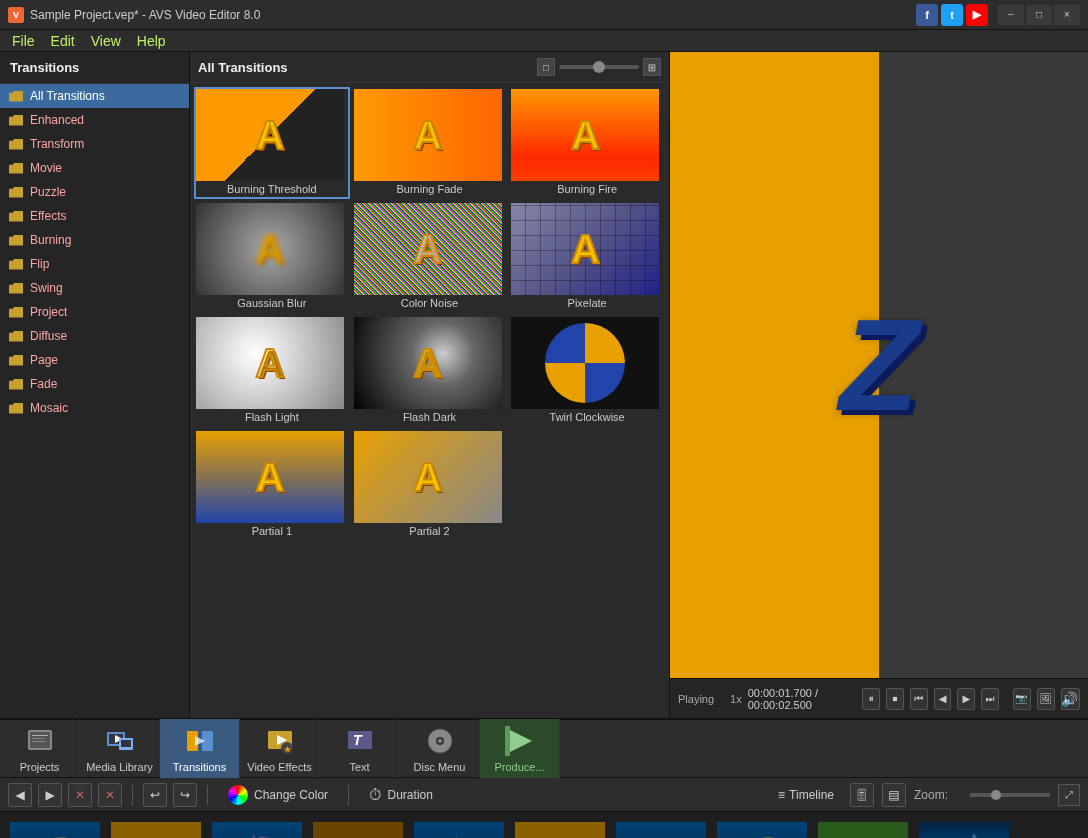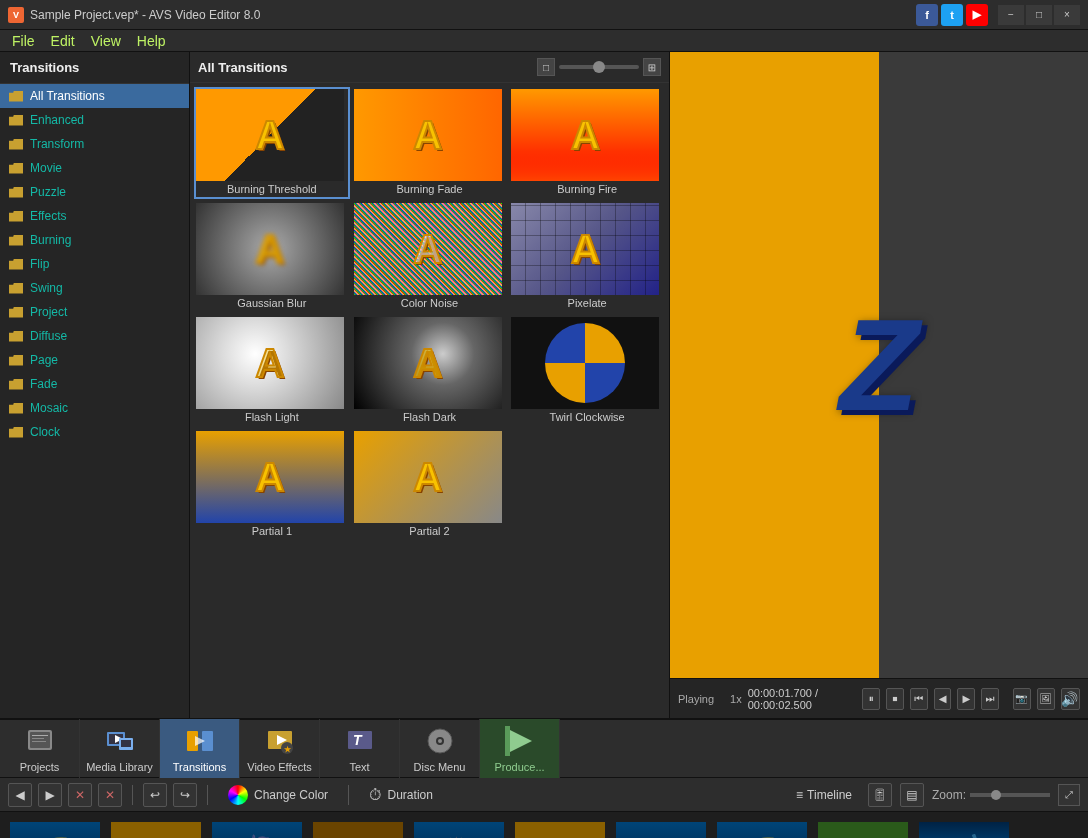--- a/index.html
+++ b/index.html
@@ -24,21 +24,21 @@
     
     .main-area { display: flex; height: calc(838px - 30px - 22px - 60px - 60px); }
 
     
     .left-panel { width: 190px; background: #252525; border-right: 1px solid #111; display: flex; flex-direction: column; }
     .panel-title { padding: 8px 10px; font-size: 13px; font-weight: bold; color: #eee; border-bottom: 1px solid #333; }
     .transition-list { overflow-y: auto; flex: 1; }
     .transition-list::-webkit-scrollbar { width: 10px; }
     .transition-list::-webkit-scrollbar-track { background: #1a1a1a; }
     .transition-list::-webkit-scrollbar-thumb { background: #555; }
-    .trans-item { display: flex; align-items: center; padding: 4px 8px; cursor: pointer; color: #14b8a6; font-size: 12px; }
+    .trans-item { display: flex; align-items: center; padding: 4px 8px; cursor: pointer; color: #fca5a5; font-size: 12px; }
     .trans-item.selected { background: #3a6a9e; color: white; }
     .trans-icon { width: 16px; height: 16px; margin-right: 6px; display: flex; align-items: center; justify-content: center; }
     .folder-icon { width: 14px; height: 11px; background: #c8a030; clip-path: polygon(0 20%, 30% 20%, 35% 0%, 100% 0%, 100% 100%, 0 100%); }
 
     
     .center-panel { width: 480px; background: #2a2a2a; border-right: 1px solid #111; display: flex; flex-direction: column; }
     .center-header { display: flex; align-items: center; padding: 6px 8px; border-bottom: 1px solid #333; background: #2a2a2a; }
     .center-title { font-size: 13px; font-weight: bold; color: #eee; flex: 1; }
     .slider-container { display: flex; align-items: center; gap: 4px; }
     .size-slider { width: 80px; height: 4px; background: #555; border-radius: 2px; appearance: none; cursor: pointer; }
@@ -76,21 +76,21 @@
     
     .timeline-area { height: 290px; background: #1e1e1e; display: flex; flex-direction: column; }
     .timeline-toolbar { height: 34px; background: #2d2d2d; display: flex; align-items: center; padding: 0 8px; gap: 6px; border-bottom: 1px solid #111; }
     .tl-btn { width: 24px; height: 24px; background: #333; border: 1px solid #555; color: #ccc; display: flex; align-items: center; justify-content: center; cursor: pointer; font-size: 12px; border-radius: 2px; }
     .tl-separator { width: 1px; height: 20px; background: #555; margin: 0 4px; }
     .color-wheel-btn { display: flex; align-items: center; gap: 6px; padding: 4px 10px; background: transparent; border: none; color: #ccc; cursor: pointer; font-size: 12px; }
     .color-wheel { width: 20px; height: 20px; border-radius: 50%; background: conic-gradient(red, yellow, lime, cyan, blue, magenta, red); }
     .duration-btn { display: flex; align-items: center; gap: 6px; padding: 4px 10px; background: transparent; border: none; color: #ccc; cursor: pointer; font-size: 12px; }
     .tl-right { margin-left: auto; display: flex; align-items: center; gap: 8px; }
     .timeline-view-btn { display: flex; align-items: center; gap: 4px; padding: 4px 8px; background: transparent; border: none; color: #ccc; cursor: pointer; font-size: 12px; }
-    .zoom-control { display: flex; align-items: center; gap: 4px; font-size: 12px; color: #aaa; }
+    .zoom-control { display: flex; align-items: center; gap: 22px; font-size: 12px; color: #aaa; }
     .zoom-slider { width: 80px; height: 4px; background: #555; appearance: none; }
     .zoom-slider::-webkit-slider-thumb { appearance: none; width: 10px; height: 10px; background: #888; border-radius: 50%; }
     .expand-btn { width: 22px; height: 22px; background: #333; border: 1px solid #555; color: #ccc; display: flex; align-items: center; justify-content: center; cursor: pointer; font-size: 10px; }
 
     
     .media-grid { flex: 1; overflow-y: auto; padding: 6px; display: grid; grid-template-columns: repeat(auto-fill, 97px); gap: 4px; }
     .media-grid::-webkit-scrollbar { width: 10px; }
     .media-grid::-webkit-scrollbar-track { background: #1a1a1a; }
     .media-grid::-webkit-scrollbar-thumb { background: #555; }
     .media-item { display: flex; flex-direction: column; align-items: center; cursor: pointer; padding: 2px; border: 2px solid transparent; }
@@ -224,26 +224,20 @@
         <div class="trans-icon">
             <div class="folder-icon"></div>
           </div>
         <span>Fade</span>
       </div>
       <div class="trans-item">
         <div class="trans-icon">
             <div class="folder-icon"></div>
           </div>
         <span>Mosaic</span>
-      </div>
-      <div class="trans-item">
-        <div class="trans-icon">
-            <div class="folder-icon"></div>
-          </div>
-        <span>Clock</span>
       </div>
     </div>
   </div>
 
   <div class="center-panel">
     <div class="center-header">
       <span class="center-title">All Transitions</span>
       <div class="slider-container">
         <div class="view-btn">□</div>
         <input type="range" class="size-slider" min="0" max="100" value="50" style="">

